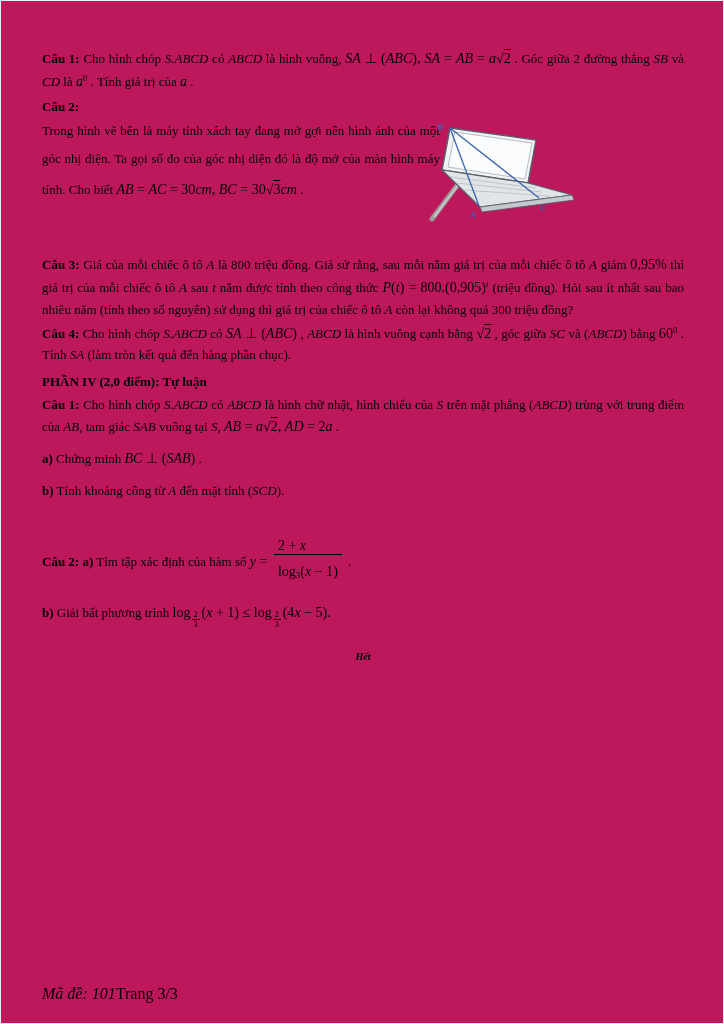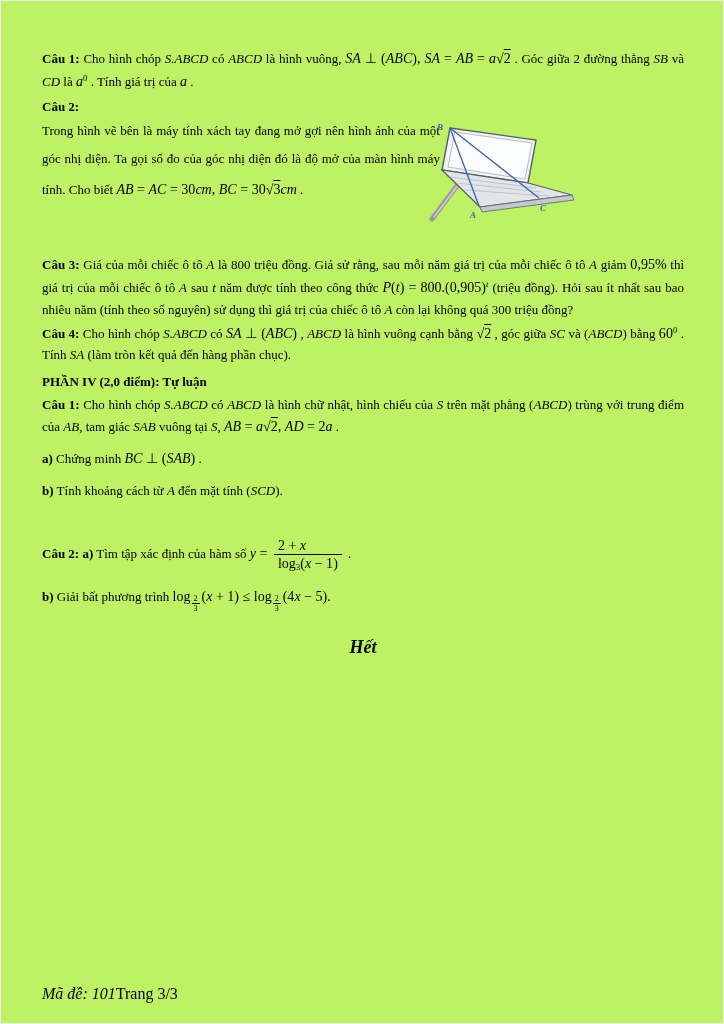--- a/index.html
+++ b/index.html
@@ -1,46 +1,46 @@
 <!DOCTYPE html>
 <html><head>
 <meta charset="utf-8">
 <style>
   *{box-sizing:border-box}
   html,body{margin:0;padding:0;background:#ffffff}
-  .page{width:724px;height:1024px;position:relative;background:#bef264;
+  .page{width:724px;height:1024px;position:relative;background:#be185d;
         font-family:"Liberation Serif",serif;font-size:13px;color:#000;overflow:hidden;
         border:1px solid #ececec}
   .content{position:absolute;left:41px;right:39px;top:46px}
   .para{margin:0;line-height:1.62}
   .b-cau1{text-align:justify}
   .b-cau2h{margin-top:5px;line-height:1.35}
   .cau2wrap{position:relative;margin-top:2px;min-height:118px}
   .small{font-size:13px;line-height:2.18;text-align:justify}
   .b-cau2p1{width:398px}
   .b-cau2p2{width:430px;margin-top:6px;text-align:left}
   .laptop{position:absolute;left:386px;top:4px;width:182px;height:101px}
   .b-cau3{margin-top:18px;text-align:justify}
   .b-cau4{margin-top:2px;text-align:justify}
   .b-ph4{margin-top:6px}
   .b-p4c1{margin-top:2px;text-align:justify}
   .b-a{margin-top:9px}
   .b-b{margin-top:10px}
   .b-c2a{margin-top:36px}
   .b-c2b{margin-top:12px}
-  .b-het{margin-top:20px;text-align:center;font-size:18px}
+  .b-het{margin-top:20px;text-align:center;font-size:10px}
   .r-b{font-weight:bold}
   .r-i{font-style:italic}
   .r-m{font-size:1.08em}
   .r-sup{font-size:0.68em;vertical-align:0.55em}
   .r-sub{font-size:0.68em;vertical-align:-0.25em}
   .r-ov{text-decoration:overline}
   .frac{display:inline-block;vertical-align:middle;line-height:1.2;margin:0 3px;font-size:1em}
   .frac .num{display:block;padding:0 4px}
-  .frac .den{display:block;border-top:1px solid #000;padding:0 4px}
+  .frac .den{display:block;border-top:1px solid #000;padding:8px 4px}
   .frac.r-base{font-size:8px;line-height:1.15;vertical-align:-10px;margin:0 2px 0 1px}
   .frac.r-base .num,.frac.r-base .den{padding:0 2px}
   .footer{position:absolute;left:41px;right:39px;bottom:20px;display:flex;
           justify-content:flex-start;font-size:16px}
   .f-left{font-style:italic}
   .dlabel{font-family:"Liberation Serif",serif;font-style:italic;font-weight:bold;
           font-size:9px;fill:#3a62b0}
 </style>
 </head>
 <body>
@@ -88,21 +88,21 @@
     <p class="para b-cau3"><span class="r-b">Câu 3:</span><span> Giá của mỗi chiếc ô tô </span><span class="r-i">A</span><span> là 800 triệu đồng. Giả sử rằng, sau  mỗi năm giá trị của mỗi chiếc ô tô </span><span class="r-i">A</span><span> giảm </span><span class="r-m">0,95%</span><span> thì giá trị của mỗi chiếc ô tô </span><span class="r-i">A</span><span> sau </span><span class="r-i">t</span><span> năm được tính theo công thức  </span><span class="r-i r-m">P</span><span class="r-m">(</span><span class="r-i r-m">t</span><span class="r-m">) = 800.(0,905)</span><span class="r-i r-m r-sup">t</span><span> (triệu đồng). Hỏi sau ít nhất sau bao nhiêu năm (tính theo số nguyên) sử dụng thì giá trị của chiếc ô tô </span><span class="r-i">A</span><span> còn lại không quá 300 triệu đồng?</span></p>
 
     <p class="para b-cau4"><span class="r-b">Câu 4:</span><span> Cho hình chóp </span><span class="r-i">S.ABCD</span><span> có  </span><span class="r-i r-m">SA</span><span class="r-m"> ⊥ (</span><span class="r-i r-m">ABC</span><span class="r-m">)</span><span> , </span><span class="r-i">ABCD</span><span> là hình vuông cạnh bằng  </span><span class="r-m">√</span><span class="r-m r-ov">2</span><span> , góc giữa </span><span class="r-i">SC</span><span> và (</span><span class="r-i">ABCD</span><span>) bằng </span><span class="r-m">60</span><span class="r-m r-sup">0</span><span> . Tính </span><span class="r-i">SA</span><span> (làm tròn kết quả đến hàng phần chục).</span></p>
 
     <p class="para b-ph4"><span class="r-b">PHẦN IV (2,0 điểm): Tự luận</span></p>
 
     <p class="para b-p4c1"><span class="r-b">Câu 1:</span><span>  Cho hình chóp </span><span class="r-i">S.ABCD</span><span> có </span><span class="r-i">ABCD</span><span> là hình chữ nhật, hình chiếu của </span><span class="r-i">S</span><span> trên mặt phẳng (</span><span class="r-i">ABCD</span><span>) trùng với trung điểm của </span><span class="r-i">AB</span><span>, tam giác </span><span class="r-i">SAB</span><span> vuông tại </span><span class="r-i">S</span><span>,  </span><span class="r-i r-m">AB</span><span class="r-m"> = </span><span class="r-i r-m">a</span><span class="r-m">√</span><span class="r-m r-ov">2</span><span class="r-m">, </span><span class="r-i r-m">AD</span><span class="r-m"> = 2</span><span class="r-i r-m">a</span><span> .</span></p>
 
     <p class="para b-a"><span class="r-b">a)</span><span> Chứng minh  </span><span class="r-i r-m">BC</span><span class="r-m"> ⊥ (</span><span class="r-i r-m">SAB</span><span class="r-m">)</span><span> .</span></p>
 
-    <p class="para b-b"><span class="r-b">b)</span><span> Tính khoảng cách từ </span><span class="r-i">A</span><span> đến mặt tính (</span><span class="r-i">SCD</span><span>).</span></p>
+    <p class="para b-b"><span class="r-b">b)</span><span> Tính khoảng công từ </span><span class="r-i">A</span><span> đến mặt tính (</span><span class="r-i">SCD</span><span>).</span></p>
 
     <p class="para b-c2a"><span class="r-b">Câu 2:  a)</span><span> Tìm tập xác định của hàm số  </span><span class="r-i r-m">y</span><span class="r-m"> = </span><span class="frac"><span class="num"><span class="r-m">2 + </span><span class="r-i r-m">x</span></span><span class="den"><span class="r-m">log</span><span class="r-m r-sub">3</span><span class="r-m">(</span><span class="r-i r-m">x</span><span class="r-m"> − 1)</span></span></span><span> .</span></p>
 
     <p class="para b-c2b"><span class="r-b">b)</span><span> Giải bất phương trình </span><span class="r-m">log</span><span class="frac r-base"><span class="num"><span>2</span></span><span class="den"><span>3</span></span></span><span class="r-m">(</span><span class="r-i r-m">x</span><span class="r-m"> + 1) ≤ log</span><span class="frac r-base"><span class="num"><span>2</span></span><span class="den"><span>3</span></span></span><span class="r-m">(4</span><span class="r-i r-m">x</span><span class="r-m"> − 5).</span></p>
 
     <p class="para b-het"><span class="r-b r-i">Hết</span></p>
 
   </div>
 
   <div class="footer">

